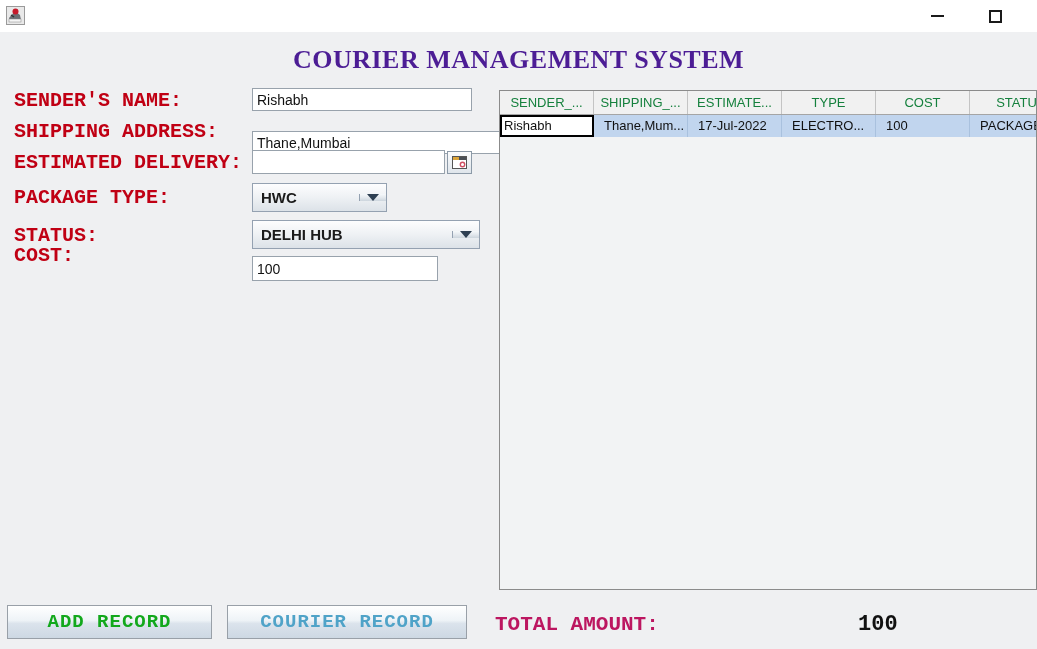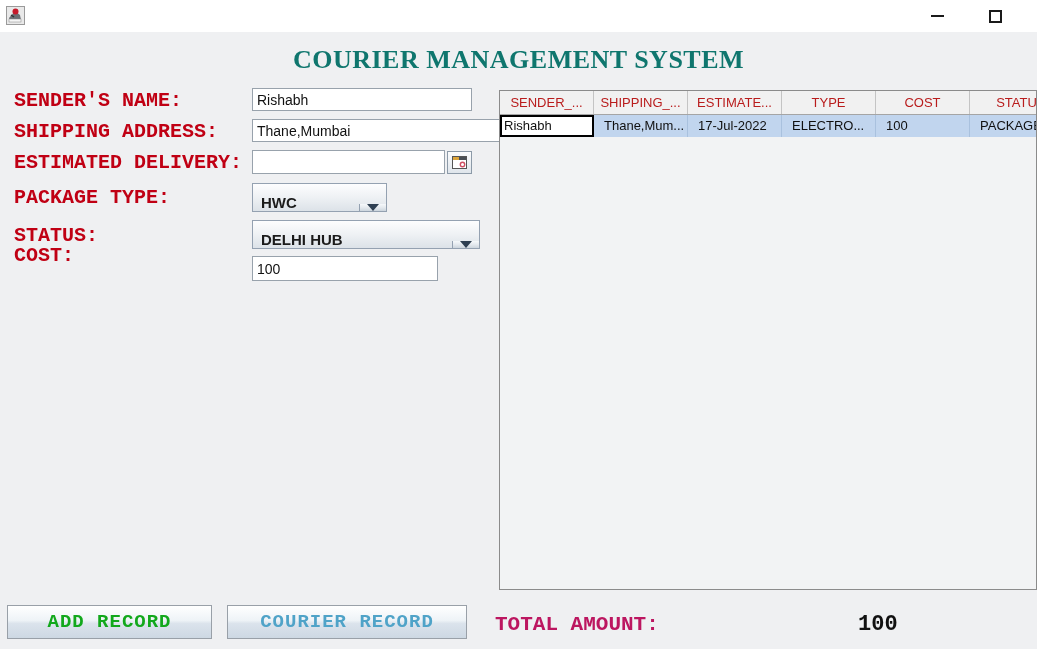--- a/index.html
+++ b/index.html
@@ -22,21 +22,21 @@
   .tb-btn.min { left:914px; }
   .tb-btn.max { left:972px; }
   .min-glyph { width:13px; height:2px; background:#1a1a1a; }
   .max-glyph { width:13px; height:13px; border:2px solid #1a1a1a; background:transparent; }
   
   .page-title {
     position:absolute; top:45px; left:0; width:1037px;
     text-align:center;
     font-family:"Liberation Serif", serif;
     font-weight:bold; font-size:26px; letter-spacing:0.5px;
-    color:#0f766e;
+    color:#4c1d95;
   }
   
   .flabel {
     position:absolute; left:14px;
     font-family:"Liberation Mono", monospace;
     font-weight:bold; font-size:20px; color:#c00014; white-space:nowrap;
   }
   .lbl-sender   { top:89px; }
   .lbl-shipping { top:120px; }
   .lbl-delivery { top:151px; }
@@ -44,36 +44,36 @@
   .lbl-status   { top:224px; }
   .lbl-cost     { top:244px; }
 
   .tfield {
     position:absolute; left:252px;
     border:1px solid #98a2ac; background:#ffffff;
     font-family:"Liberation Sans", sans-serif; font-size:14px; color:#111;
     padding-left:4px; outline:none;
   }
   .fld-sender   { top:88px;  width:220px; height:23px; }
-  .fld-shipping { top:119px; width:264px; height:23px; }
+  .fld-shipping { top:131px; width:264px; height:23px; }
   .fld-delivery { top:150px; width:193px; height:24px; }
   .fld-cost     { top:256px; width:186px; height:25px; }
 
   .cal-btn {
     position:absolute; left:447px; top:151px; width:25px; height:23px;
     border:1px solid #8c9aa8;
     background:linear-gradient(180deg,#fbfcfd,#dfe5eb);
     display:flex; align-items:center; justify-content:center; cursor:pointer;
   }
   
   .combo {
     position:absolute; left:252px; height:29px;
     border:1px solid #94a1b1;
     background:linear-gradient(180deg,#fdfdfe 0%, #eef1f4 50%, #dce2e8 100%);
-    display:flex; align-items:flex-end; cursor:pointer;
+    display:flex; align-items:center; cursor:pointer;
   }
   .combo-package { top:183px; width:135px; }
   .combo-status  { top:220px; width:228px; }
   .combo-value {
     flex:1; display:flex; align-items:center; padding-left:8px;
     font-size:15px; font-weight:bold; color:#1b1b1b; white-space:nowrap; overflow:hidden;
   }
   .combo-arrow {
     width:27px; border-left:1px solid #94a1b1;
     background:linear-gradient(180deg,#f6f9fb 0%, #e4e9ee 50%, #ccd5dd 100%);
@@ -85,21 +85,21 @@
     border-top:7px solid #2e3f52;
   }
   
   .tablepane {
     position:absolute; left:499px; top:90px; width:538px; height:500px;
     border:1px solid #8b8b8b; background:#f2f3f4; overflow:hidden;
   }
   .thead { display:flex; height:24px; background:#f1f1f1; border-bottom:1px solid #a5a5a5; width:600px; }
   .th {
     width:94px; flex:0 0 94px; border-right:1px solid #c4c4c4;
-    text-align:center; line-height:23px; font-size:13px; color:#b91c1c;
+    text-align:center; line-height:23px; font-size:13px; color:#15803d;
     white-space:nowrap; overflow:hidden; cursor:default;
   }
   .trow { display:flex; height:22px; background:#c1d5ee; width:600px; }
   .td {
     width:94px; flex:0 0 94px; border-right:1px solid #a9c1de;
     font-size:13px; color:#101010; line-height:21px; padding-left:10px;
     white-space:nowrap; overflow:hidden; cursor:default;
   }
   .td.selected { background:#ffffff; border:2px solid #000000; padding-left:2px; line-height:18px; }
   

